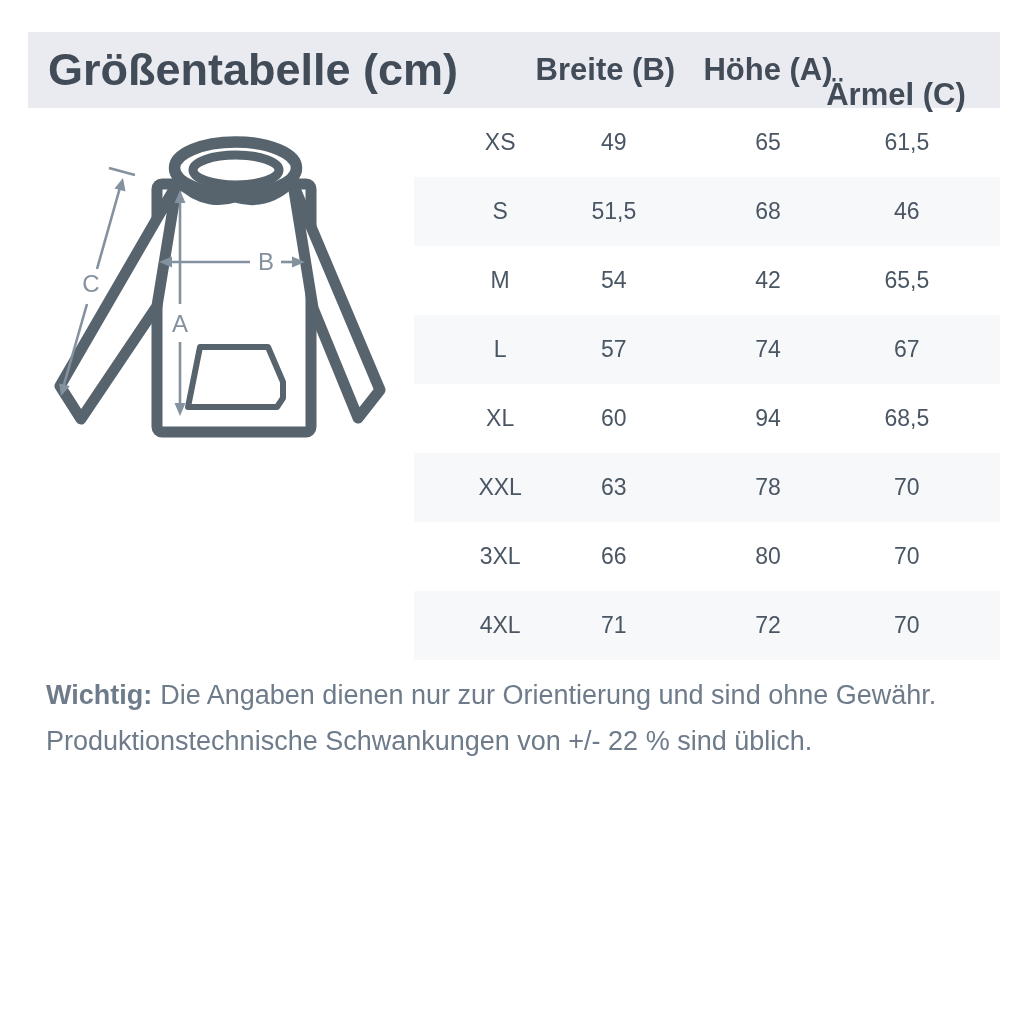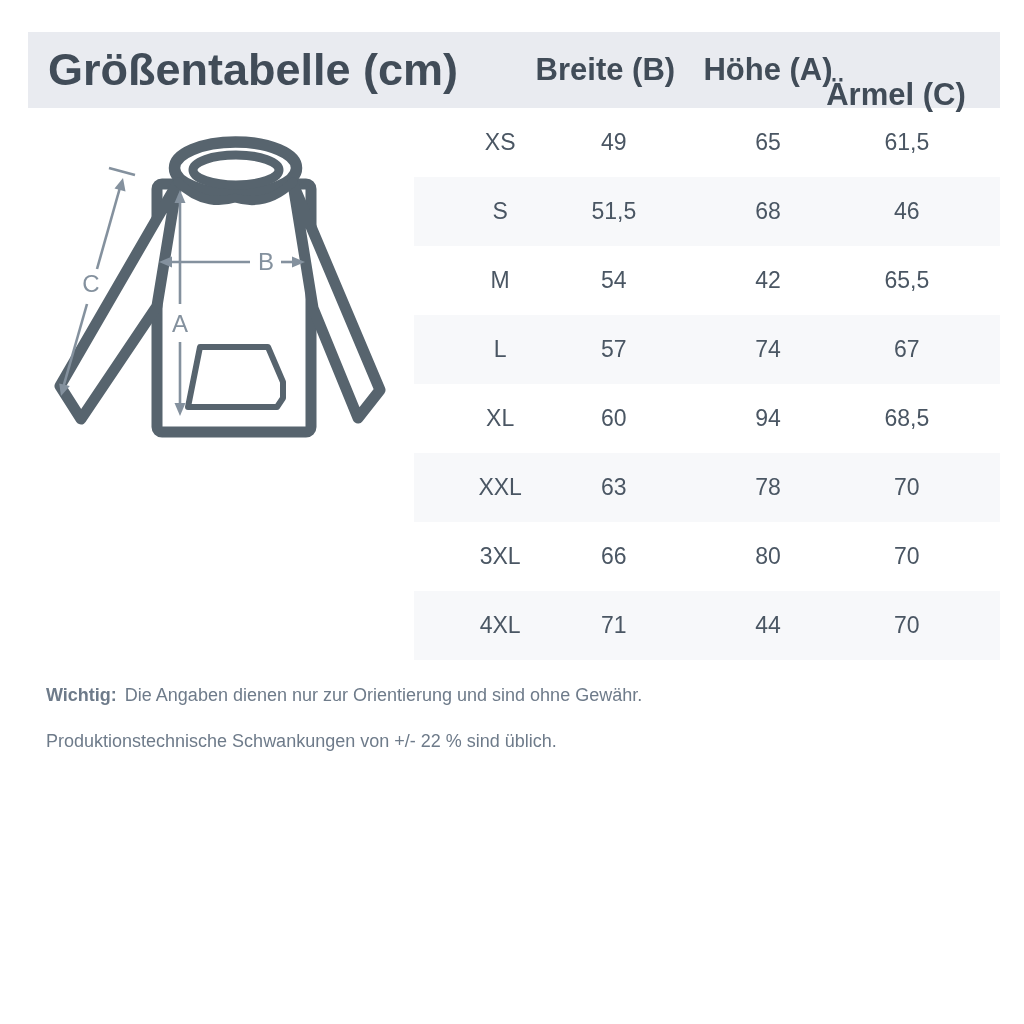--- a/index.html
+++ b/index.html
@@ -45,21 +45,21 @@
   .measure { stroke: #84919e; stroke-width: 2.6; fill: none; }
   .measure-head { fill: #84919e; stroke: none; }
   .measure-label {
     fill: #84919e; font-family: "Liberation Sans", sans-serif;
     font-size: 24px; font-weight: 500;
   }
 
   
   .footer-note {
     position: absolute; left: 46px; top: 672px; width: 930px;
-    font-size: 18px; line-height: 46px; color: #6e7b8a;
+    font-size: 27px; line-height: 46px; color: #6e7b8a;
   }
   .footer-bold { font-weight: bold; }
   .footer-rest { margin-left: 8px; }
 </style>
 </head>
 <body>
 
 <div class="header-bar">
   <div class="header-title">Größentabelle (cm)</div>
   <div class="col-head c1">Breite (B)</div>
@@ -141,21 +141,21 @@
   </div>
   <div class="size-row">
     <span class="cell-size">3XL</span>
     <span class="cell-breite">66</span>
     <span class="cell-hoehe">80</span>
     <span class="cell-aermel">70</span>
   </div>
   <div class="size-row">
     <span class="cell-size">4XL</span>
     <span class="cell-breite">71</span>
-    <span class="cell-hoehe">44</span>
+    <span class="cell-hoehe">72</span>
     <span class="cell-aermel">70</span>
   </div>
 </div>
 
 <div class="footer-note">
   <div>
     <span class="footer-bold">Wichtig:</span><span class="footer-rest">Die Angaben dienen nur zur Orientierung und sind ohne Gewähr.</span>
   </div>
   <div>Produktionstechnische Schwankungen von +/- 22 % sind üblich.</div>
 </div>

